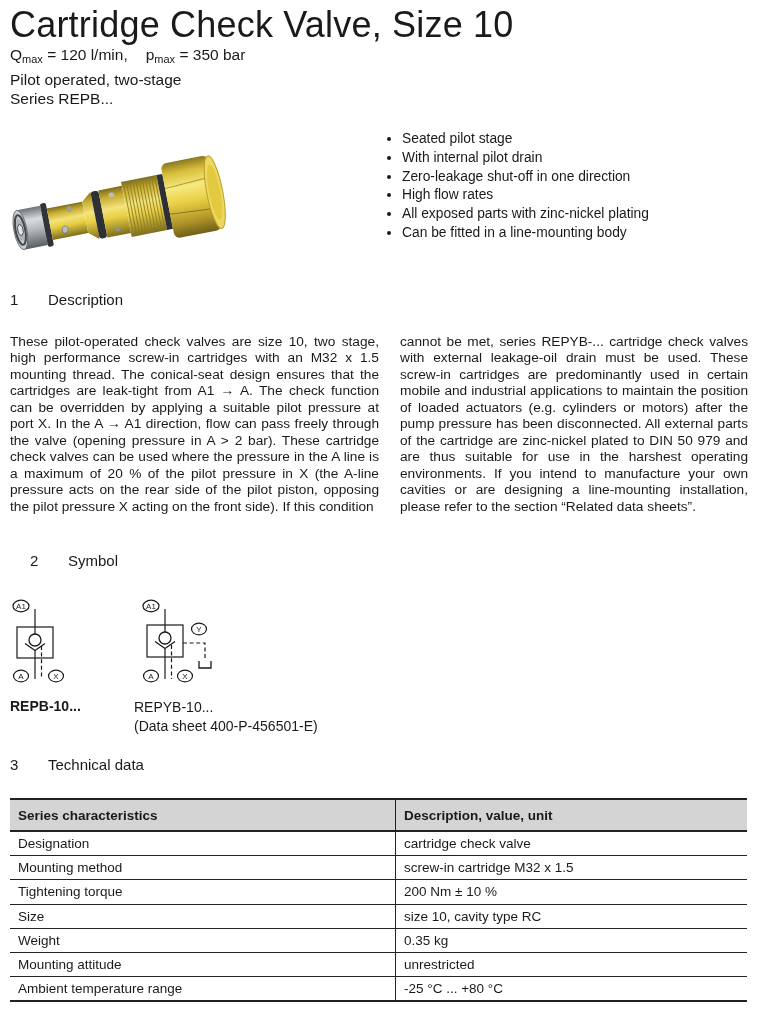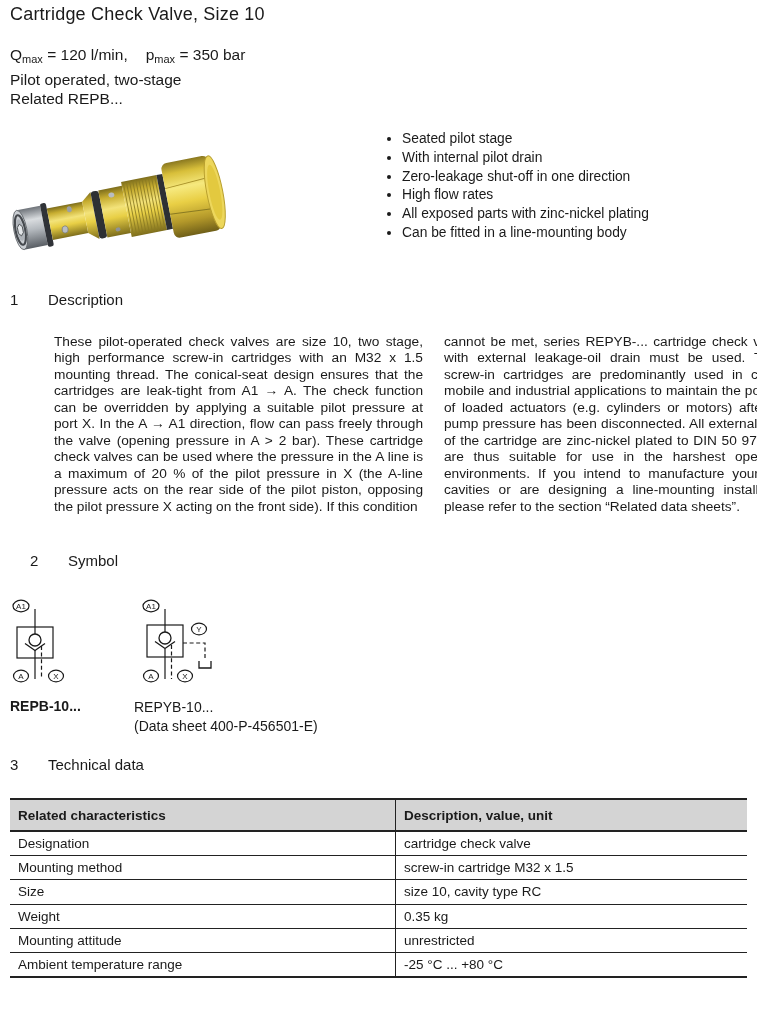--- a/index.html
+++ b/index.html
@@ -1,35 +1,35 @@
 <!DOCTYPE html>
 <html><head>
 <meta charset="utf-8">
 <style>
   html,body{margin:0;padding:0;background:#fff;}
   .page{
     position:relative;width:757px;height:1035px;background:#ffffff;
     font-family:"Liberation Sans",sans-serif;color:#1a1a1a;overflow:hidden;
   }
   
-  .title{position:absolute;left:10px;top:4px;font-size:18px;font-weight:400;letter-spacing:.2px;margin:0;}
+  .title{position:absolute;left:10px;top:4px;font-size:36px;font-weight:400;letter-spacing:.2px;margin:0;}
   .speclines{position:absolute;left:10px;top:45px;font-size:15.5px;line-height:19.5px;}
   .specsub{font-size:11px;vertical-align:-3px;}
   .pgap{margin-left:18px;}
   
   .photo{position:absolute;left:6px;top:118px;width:252px;height:158px;}
   
   .features{position:absolute;left:389px;top:130px;width:358px;margin:0;padding-left:13px;
     font-size:13.8px;line-height:18.8px;list-style:disc;}
   
   .sechead{position:absolute;left:10px;font-size:15px;font-weight:400;margin:0;}
   .sechead .num{display:inline-block;width:38px;}
   .h-desc{top:291px;} .h-sym{top:552px;margin-left:20px;} .h-tech{top:756px;}
   
-  .coltext{position:absolute;top:334px;text-align:justify;font-size:13.7px;line-height:16.45px;margin-left:44px;}
+  .coltext{position:absolute;top:334px;text-align:justify;font-size:13.7px;line-height:16.45px;}
   .col-left{left:10px;width:369px;}
   .col-right{left:400px;width:348px;}
   
   .sym1{position:absolute;left:8px;top:592px;width:100px;height:100px;}
   .sym2{position:absolute;left:138px;top:592px;width:120px;height:100px;}
   .sym-stroke{stroke:#1a1a1a;stroke-width:1.2;fill:none;}
   .sym-dash{stroke:#1a1a1a;stroke-width:1.2;fill:none;stroke-dasharray:4 2.6;}
   .sym-label{font-family:"Liberation Sans",sans-serif;font-size:8px;fill:#1a1a1a;text-anchor:middle;}
   .model-left{position:absolute;left:10px;top:698px;font-size:14px;font-weight:bold;}
   .model-right{position:absolute;left:134px;top:698px;font-size:14px;line-height:18.5px;}
@@ -44,21 +44,21 @@
 </head>
 <body>
 
 <div class="page">
 
   <h1 class="title">Cartridge Check Valve, Size 10</h1>
 
   <div class="speclines">
     <div><span>Q</span><span class="specsub">max</span><span> = 120 l/min,</span><span class="pgap">p</span><span class="specsub">max</span><span> = 350 bar</span></div>
     <div>Pilot operated, two-stage</div>
-    <div>Related REPB...</div>
+    <div>Series REPB...</div>
   </div>
 
   <svg class="photo" viewBox="0 0 252 158" aria-hidden="true">
     <defs>
       <linearGradient id="gYel" x1="0" y1="0" x2="0" y2="1">
         <stop offset="0" stop-color="#7d6d1c"></stop>
           <stop offset="0.18" stop-color="#c7ad30"></stop>
         <stop offset="0.42" stop-color="#f3e37a"></stop>
           <stop offset="0.62" stop-color="#e8cf45"></stop>
         <stop offset="1" stop-color="#7d6d1c"></stop>
@@ -179,34 +179,38 @@
   <div class="model-right">
     <div>REPYB-10...</div>
     <div>(Data sheet 400-P-456501-E)</div>
   </div>
 
   <h2 class="sechead h-tech"><span class="num">3</span><span>Technical data</span></h2>
 
   <table class="tech-table">
     <thead>
       <tr>
-        <th>Related characteristics</th>
+        <th>Series characteristics</th>
         <th>Description, value, unit</th>
       </tr>
     </thead>
     <tbody>
       <tr>
           <td>Designation</td>
           <td>cartridge check valve</td>
         </tr>
       <tr>
           <td>Mounting method</td>
           <td>screw-in cartridge M32 x 1.5</td>
         </tr>
       <tr>
+          <td>Tightening torque</td>
+          <td>200 Nm ± 10 %</td>
+        </tr>
+      <tr>
           <td>Size</td>
           <td>size 10, cavity type RC</td>
         </tr>
       <tr>
           <td>Weight</td>
           <td>0.35 kg</td>
         </tr>
       <tr>
           <td>Mounting attitude</td>
           <td>unrestricted</td>

